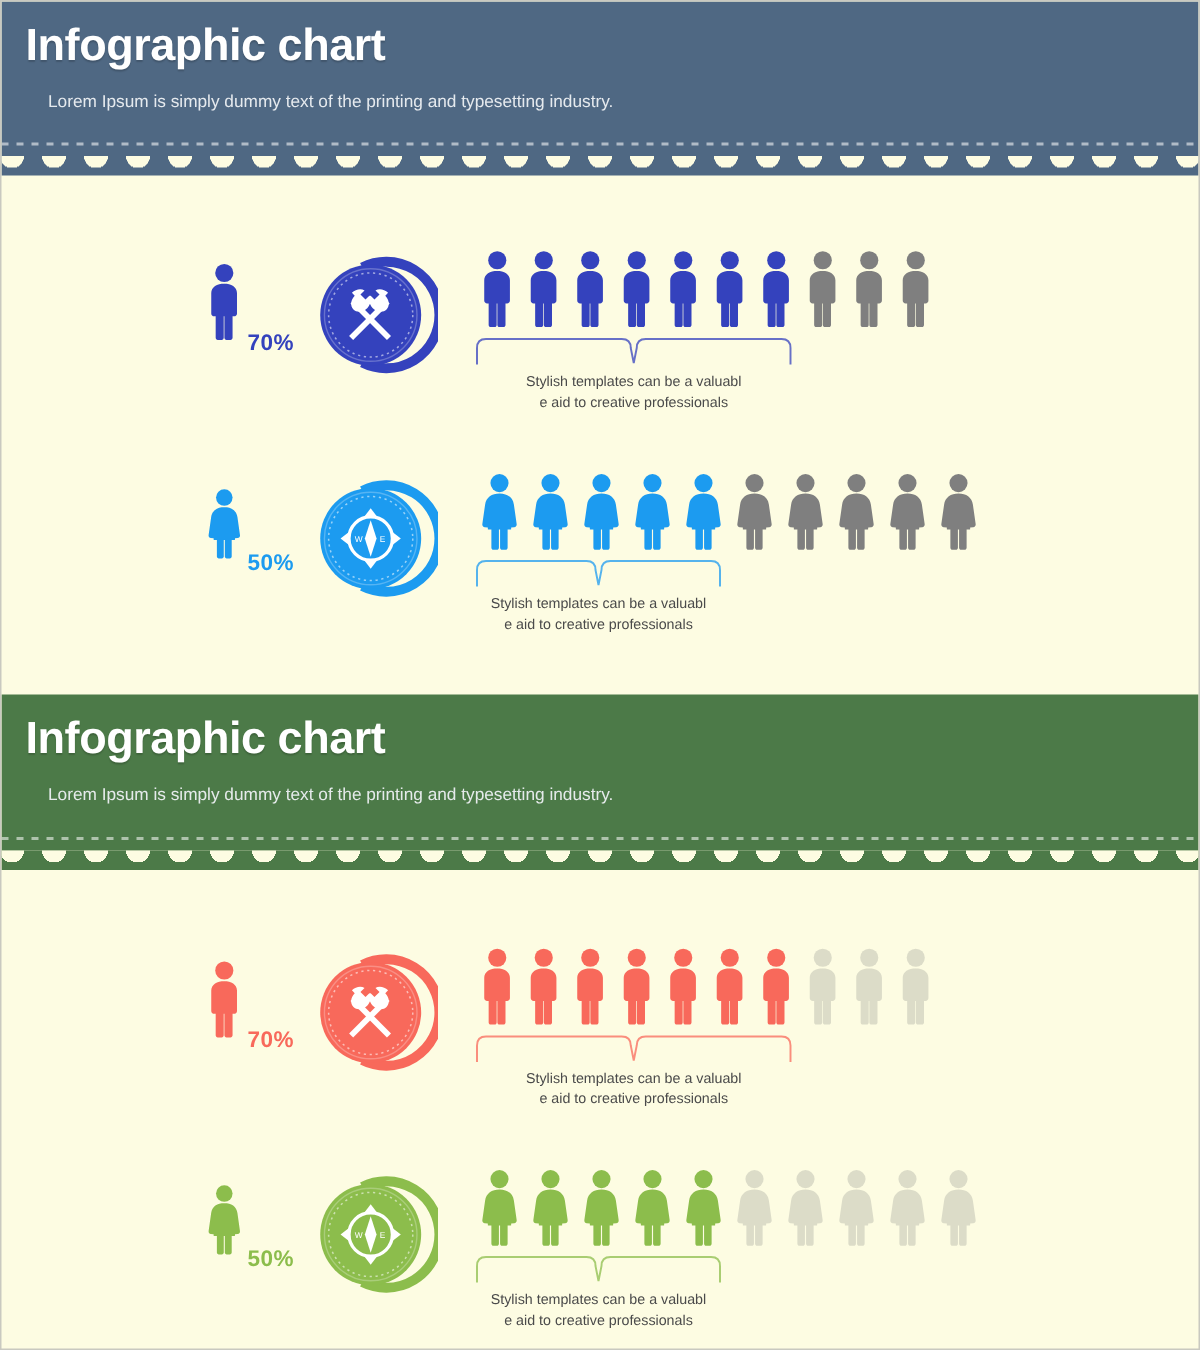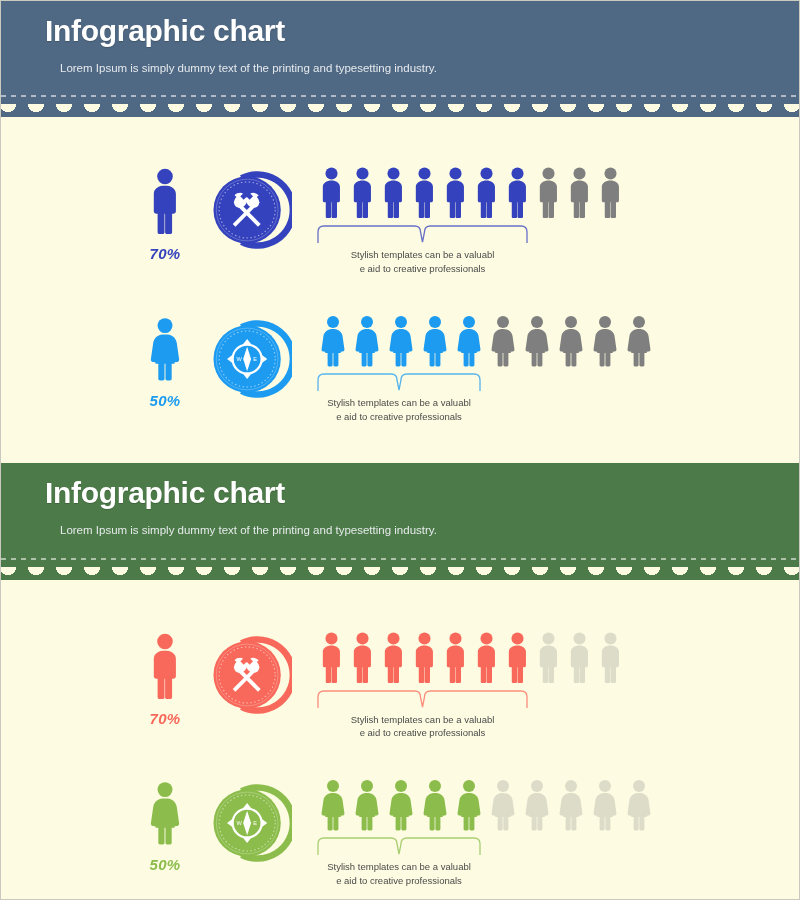--- a/index.html
+++ b/index.html
@@ -17,21 +17,21 @@
     box-sizing:border-box;
     overflow:hidden;
   }
 
   
   .panel{position:relative;width:100%;}
   .banner{
     position:relative;
     width:100%;
     box-sizing:border-box;
-    padding:14px 0 14px 44px;
+    padding:14px 0 14px 16px;
     color:#ffffff;
   }
   .banner-title{
     font-size:30px;
     font-weight:bold;
     letter-spacing:-0.3px;
     line-height:1.05;
     margin:0 0 10px 0;
     text-shadow:0 1px 1px rgba(0,0,0,.18);
   }
@@ -78,23 +78,21 @@
   
   .left-block{
     position:relative;
     display:flex;
     align-items:flex-start;
     padding-left:133px;
   }
   .figure-col{
     width:62px;
     display:flex;
-    flex-direction:column;
-    align-items:center;
-    font-style:italic;
+    align-items:flex-end;
   }
   .pct{
     font-size:15px;
     font-weight:bold;
     margin-top:8px;
     letter-spacing:.3px;
   }
 
   
   .badge{

